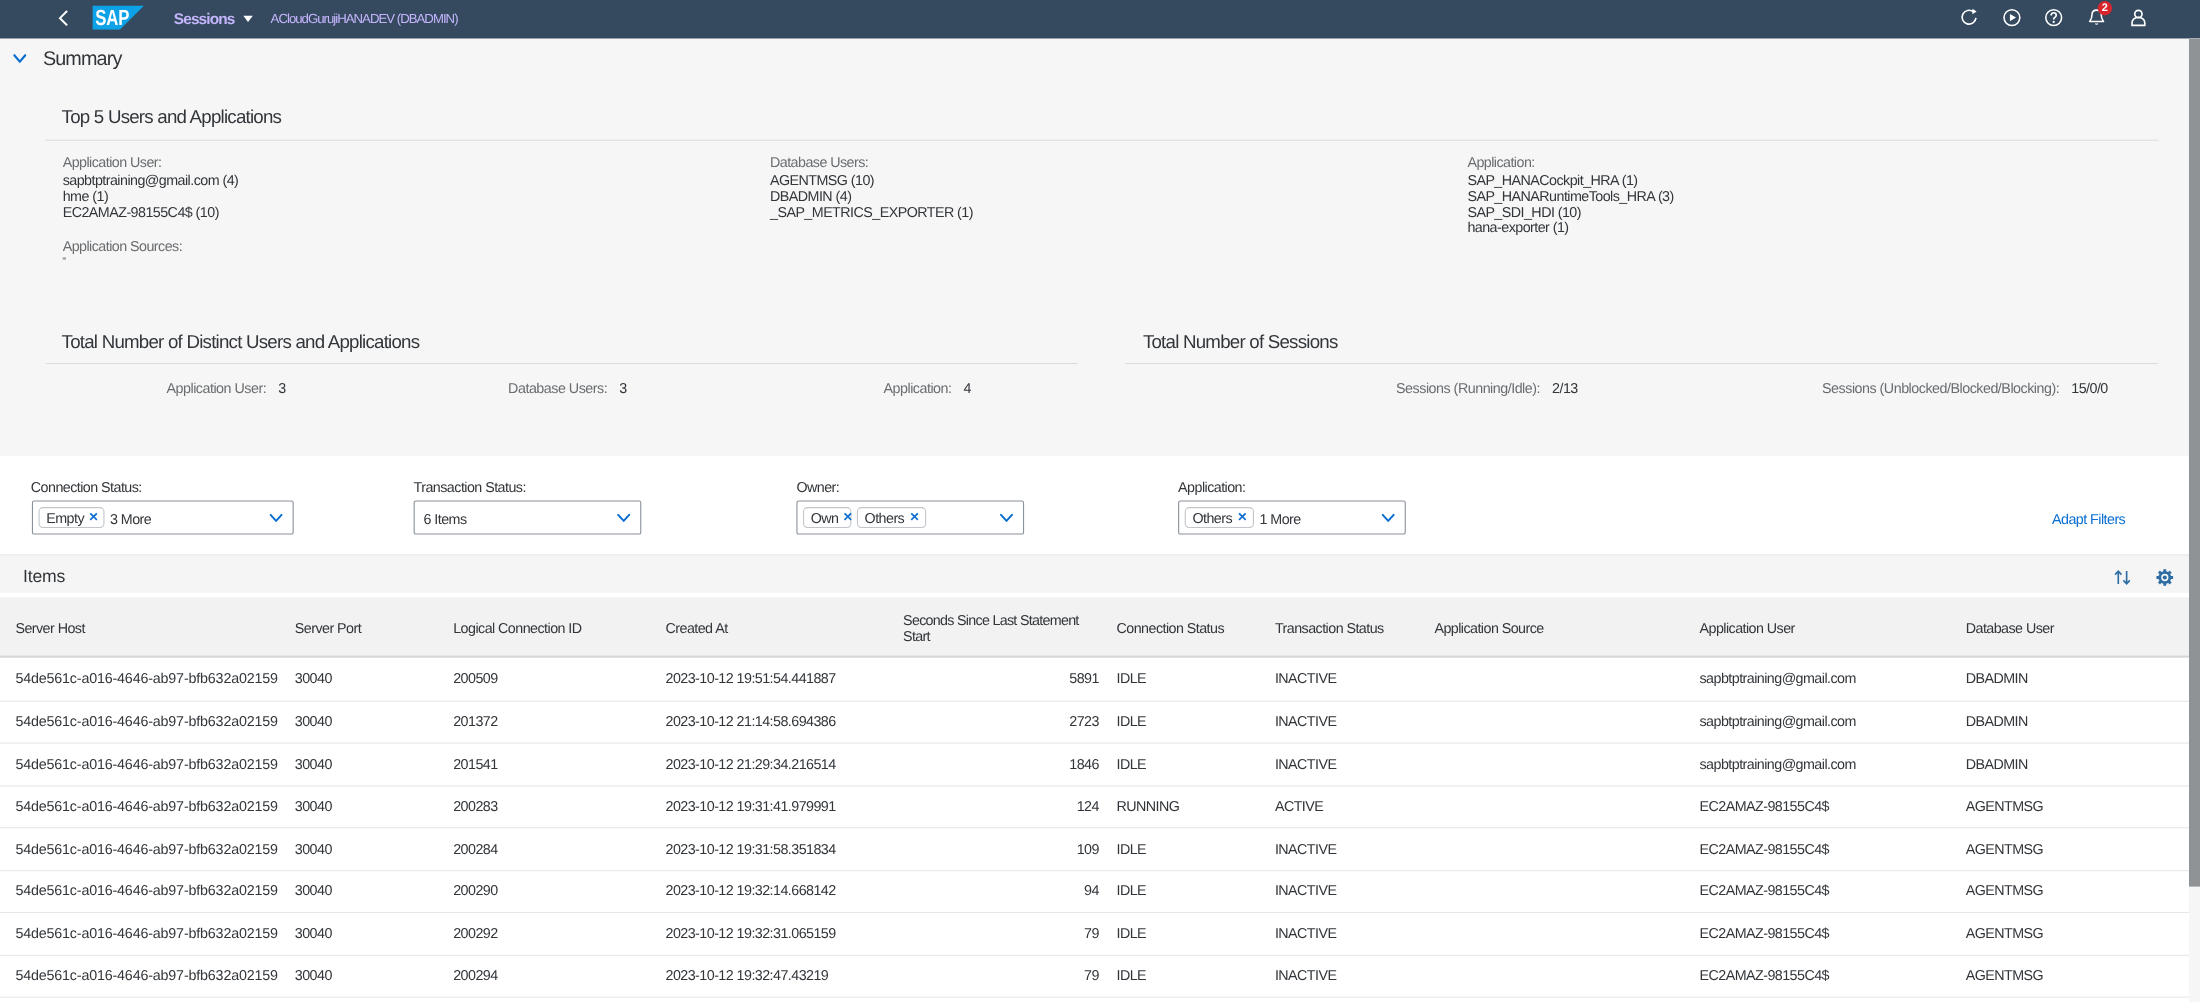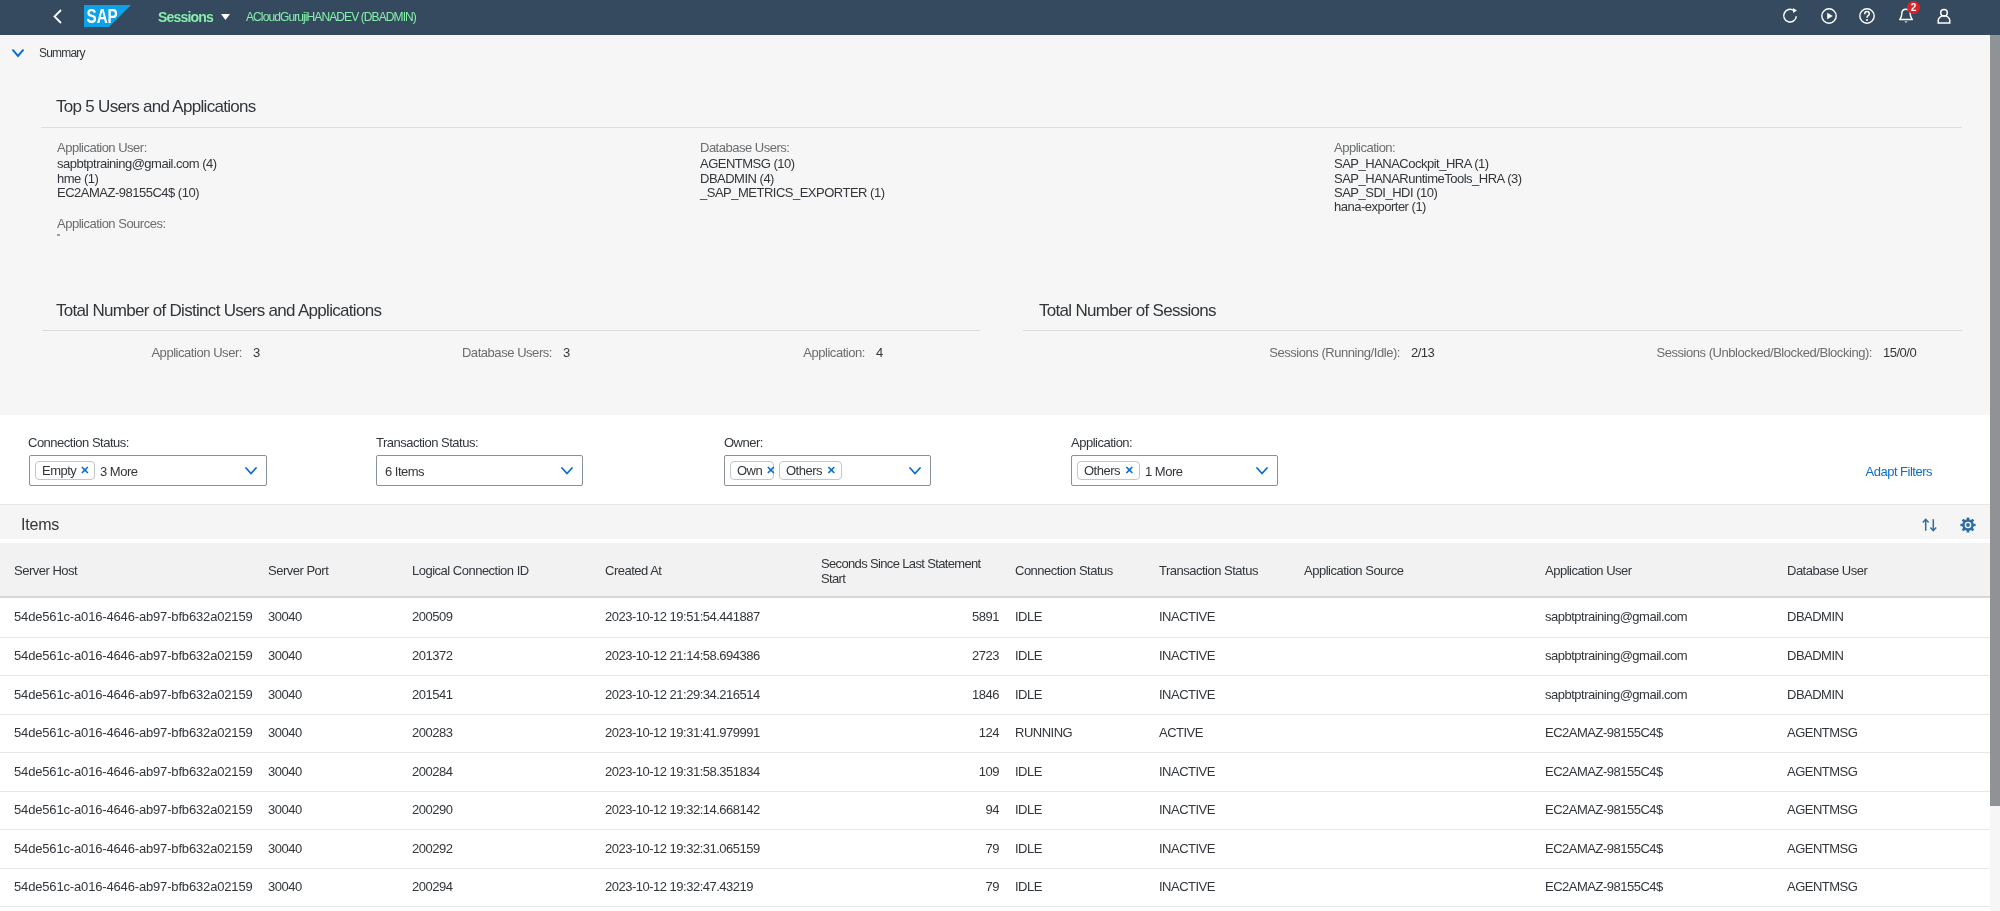--- a/index.html
+++ b/index.html
@@ -7,21 +7,21 @@
 body { font-family:"Liberation Sans", sans-serif; background:#fff; position:relative; }
 .abs { position:absolute; }
 .t13 { font-size:13px; line-height:15px; color:#32363a; letter-spacing:-0.5px; white-space:nowrap; }
 .lbl { color:#6a6d70; }
 .lblr { position:absolute; font-size:13px; line-height:15px; color:#6a6d70; letter-spacing:-0.45px; white-space:nowrap; }
 .blue { color:#0a6ed1; }
 .h17 { font-size:17px; line-height:19px; color:#32363a; letter-spacing:-0.7px; white-space:nowrap; }
 .hrule { position:absolute; height:1px; background:#dcdcdc; }
 
 #shell { position:absolute; left:0; top:0; width:2000px; height:50px; background:#354a5f; border-bottom:4px solid #737373; }
-#shell .wt { color:#86efac;text-align:center; }
+#shell .wt { color:#c4b5fd;text-align:center; }
 
 #sumarea { position:absolute; left:0; top:35px; width:2000px; height:380px; background:#f6f6f6; }
 #filterarea { position:absolute; left:0; top:415px; width:2000px; height:89px; background:#ffffff; }
 #toolbar { position:absolute; left:0; top:504px; width:2000px; height:35px; background:#f5f5f5; border-top:1px solid #e7e7e7; }
 #thead { position:absolute; left:0; top:543px; width:2000px; height:55px; background:#f2f2f2; border-bottom:2px solid #d6d6d6; }
 
 .row { position:absolute; left:0; width:2000px; height:38px; background:#fff; }
 .rline { position:absolute; left:0; width:2000px; height:1px; background:#e7e7e7; }
 .row span { position:absolute; top:0; line-height:38px; font-size:13px; color:#32363a; letter-spacing:-0.5px; white-space:nowrap; }
 .c1 { left:14px; letter-spacing:-0.16px !important; } .c2 { left:268px; } .c3 { left:412px; } .c4 { left:605px; }
@@ -74,21 +74,21 @@
   <svg class="abs" style="left:1935px;top:7px" width="18" height="18" viewBox="0 0 18 18">
     <circle cx="9" cy="5.7" r="3.3" stroke="#fff" stroke-width="1.5" fill="none"></circle>
     <path d="M3.2 16 L3.2 13.6 A5.8 4.8 0 0 1 14.8 13.6 L14.8 16 Z" stroke="#fff" stroke-width="1.5" fill="none"></path>
   </svg>
 </div>
 
 <div id="sumarea"></div>
 <svg class="abs" style="left:12px;top:49px" width="12" height="9" viewBox="0 0 12 9">
     <path d="M1 1.2 L6 7 L11 1.2" stroke="#0a6ed1" stroke-width="2" fill="none" stroke-linecap="round"></path>
   </svg>
-<div class="abs" style="left:39px;top:45px;font-size:12px;line-height:17px;color:#32363a;letter-spacing:-0.8px;">Summary</div>
+<div class="abs" style="left:39px;top:45px;font-size:18px;line-height:17px;color:#32363a;letter-spacing:-0.8px;">Summary</div>
 
 <div class="abs h17" style="left:56px;top:97px;text-align:right;">Top 5 Users and Applications</div>
 <div class="hrule" style="left:41px;top:127px;width:1921px;"></div>
 
 <div class="abs t13 lbl" style="left:57px;top:140px;">Application User:</div>
 <div class="abs t13" style="left:57px;top:156px;">sapbtptraining@gmail.com (4)</div>
 <div class="abs t13" style="left:57px;top:171px;">hme (1)</div>
 <div class="abs t13" style="left:57px;top:185px;">EC2AMAZ-98155C4$ (10)</div>
 <div class="abs t13 lbl" style="left:57px;top:216px;">Application Sources:</div>
 <div class="abs" style="left:57px;top:234px;width:3px;height:2px;background:#9aa0a6;"></div>

